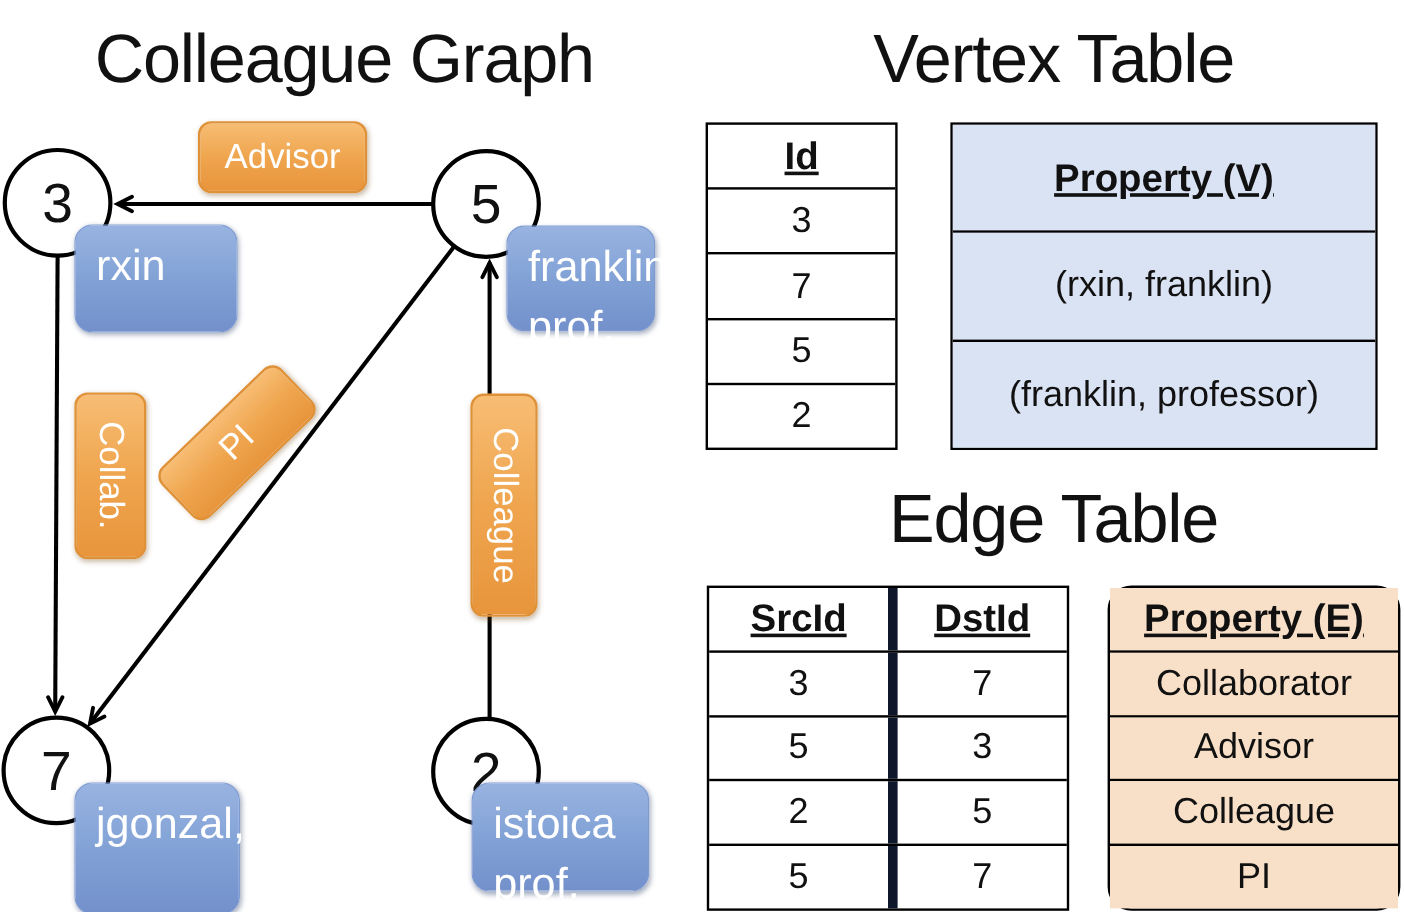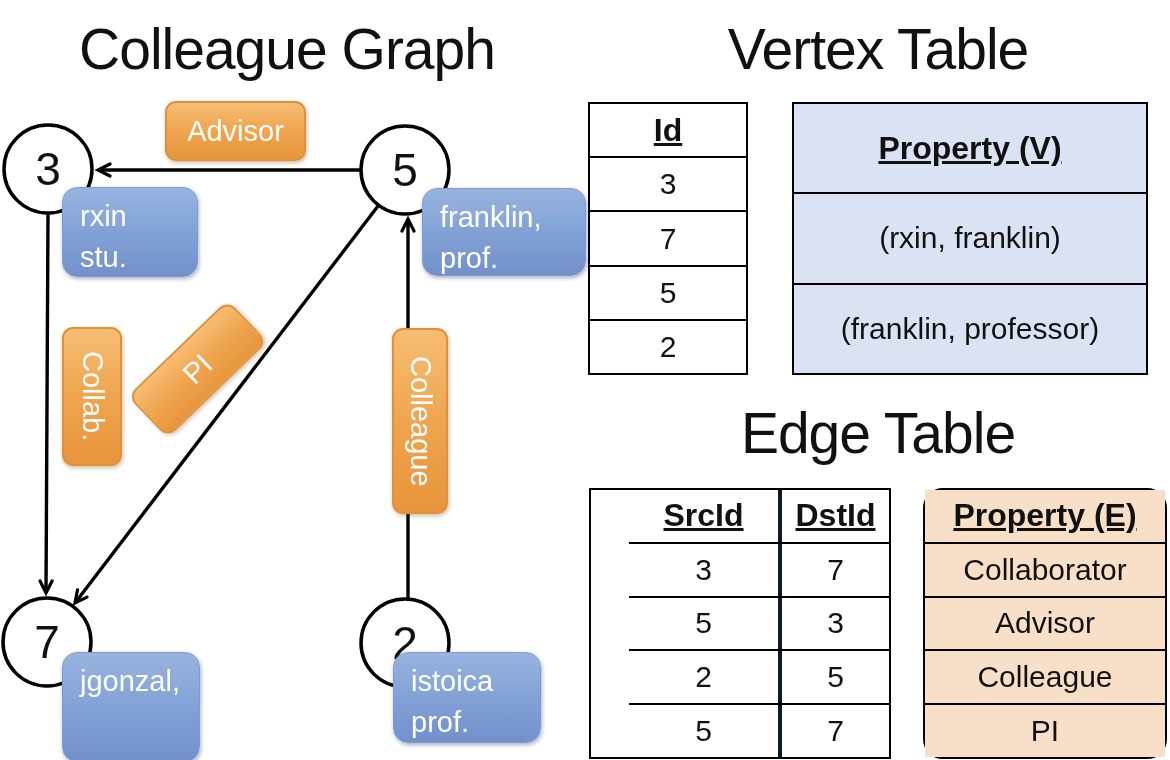--- a/index.html
+++ b/index.html
@@ -19,40 +19,40 @@
   .edge-label{
     position:absolute;display:flex;align-items:center;justify-content:center;
     background:linear-gradient(180deg,#F7BD74 0%,#EFA54E 50%,#E8953C 100%);
     border:2px solid #DE9138;border-radius:11px;color:#fff;font-size:29px;
     box-shadow:1px 2px 4px rgba(110,70,15,.35);
   }
   .vtext{writing-mode:vertical-rl;}
   .vertex-label{
     position:absolute;box-sizing:border-box;
     background:linear-gradient(180deg,#98B3E0 0%,#82A2D6 50%,#7390CB 100%);
-    border:1.5px solid #7E9AD1;border-radius:15px;color:#fff;font-size:29px;line-height:1.4;
+    border:1.5px solid #7E9AD1;border-radius:15px;color:#fff;font-size:36px;line-height:1.4;
     padding:8px 8px 24px 17px;box-shadow:1px 2px 4px rgba(40,60,100,.4);
   }
   
   .subtable{
     position:absolute;box-sizing:border-box;border:2.5px solid #000;background:#fff;
     display:flex;flex-direction:column;
   }
   .subtable .trow{
     flex:1;display:flex;align-items:center;justify-content:center;
     border-bottom:2px solid #000;font-size:30px;color:#111;
   }
   .subtable .trow:last-child{border-bottom:none;}
   .subtable .trow.thead{font-weight:bold;font-size:32px;text-decoration:underline;}
   .subtable.blue .trow{background:#DAE3F3;}
   .subtable.tan .trow{background:#F8E0C8;}
   .two-col .trow{padding:0;}
   .two-col .cell{flex-basis:50%;height:100%;display:flex;align-items:center;justify-content:center;}
   .two-col .cell.c1{flex:0 0 149px;}
-  .two-col .cell.c2{flex:1;border-left:4px solid #0f172a;}
+  .two-col .cell.c2{flex:1;border-left:8px solid #0f172a;}
 </style>
 </head>
 <body>
 
 <div class="canvas">
 
   <div class="big-title" style="left:0;top:16px;width:574px;">Colleague Graph</div>
 
   <svg width="570" height="760" style="position:absolute;left:0;top:0;">
     <defs>
@@ -79,23 +79,22 @@
   <div class="edge-label" style="left:62px;top:327px;width:56px;height:135px;">
     <span class="vtext">Collab.</span>
   </div>
   <div class="edge-label" style="left:128px;top:340px;width:135px;height:54px;transform:rotate(-44deg);">PI</div>
   <div class="edge-label" style="left:392px;top:328px;width:52px;height:182px;">
     <span class="vtext">Colleague</span>
   </div>
 
   <div class="vertex-label" style="left:62px;top:187px;width:136px;height:90px;">
     <div>rxin</div>
-    <div>stu.</div>
   </div>
-  <div class="vertex-label" style="left:422px;top:188px;width:164px;height:88px;">
+  <div class="vertex-label" style="left:422px;top:188px;width:124px;height:88px;">
     <div>franklin,</div>
     <div>prof.</div>
   </div>
   <div class="vertex-label" style="left:62px;top:652px;width:138px;height:110px;">
     <div>jgonzal,</div>
   </div>
   <div class="vertex-label" style="left:393px;top:652px;width:148px;height:91px;">
     <div>istoica</div>
     <div>prof.</div>
   </div>
@@ -111,21 +110,21 @@
   </div>
 
   <div class="subtable blue" style="left:792px;top:102px;width:356px;height:273px;">
     <div class="trow thead">Property (V)</div>
     <div class="trow">(rxin, franklin)</div>
     <div class="trow">(franklin, professor)</div>
   </div>
 
   <div class="big-title" style="left:588px;top:400px;width:580px;">Edge Table</div>
 
-  <div class="subtable two-col" style="left:589px;top:488px;width:302px;height:271px;padding-left:38px;">
+  <div class="subtable two-col" style="left:589px;top:488px;width:302px;height:271px;">
     <div class="trow thead">
       <div class="cell c1">SrcId</div>
       <div class="cell c2">DstId</div>
     </div>
     <div class="trow">
       <div class="cell c1">3</div>
       <div class="cell c2">7</div>
     </div>
     <div class="trow">
       <div class="cell c1">5</div>

